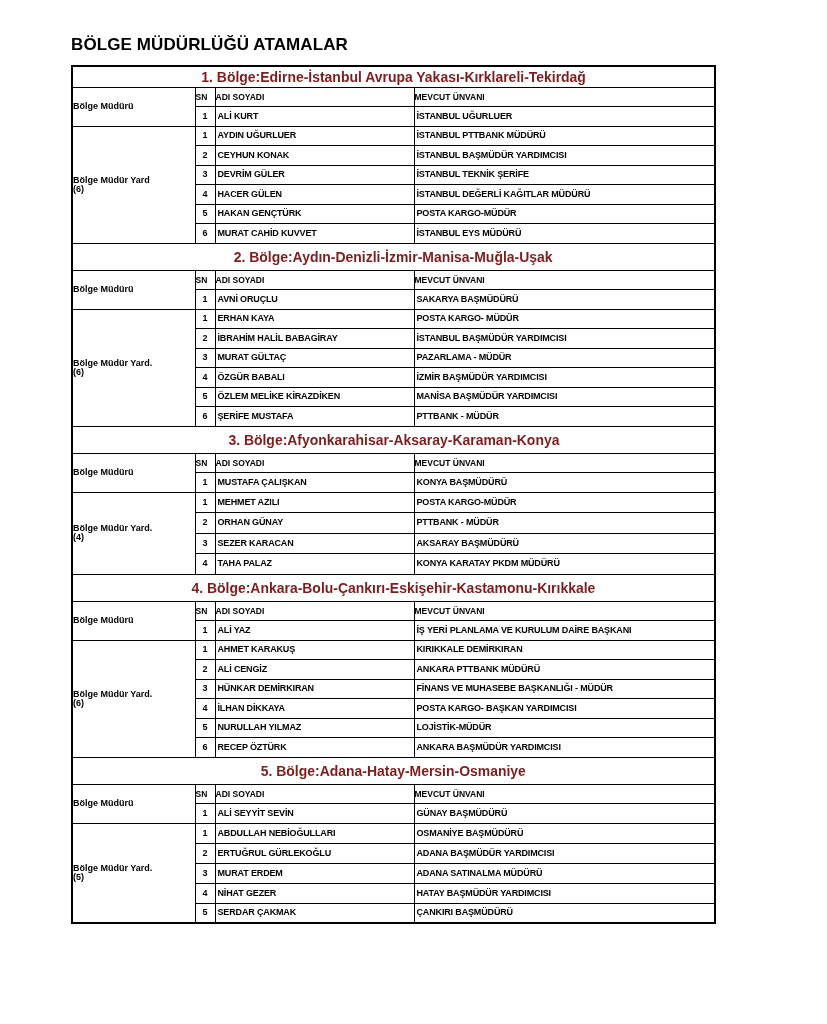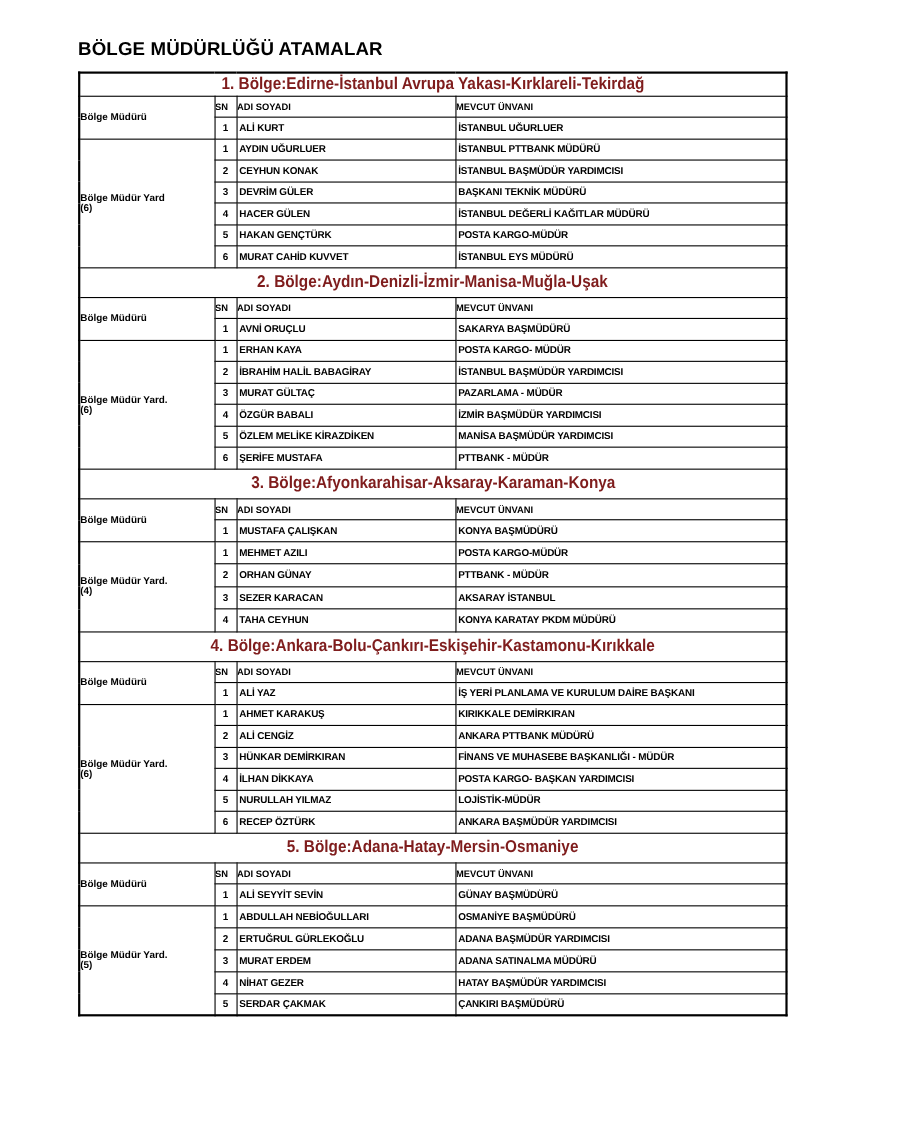--- a/index.html
+++ b/index.html
@@ -69,21 +69,21 @@
       <td class="tt">İSTANBUL PTTBANK MÜDÜRÜ</td>
     </tr>
     <tr class="r-row">
       <td class="sn">2</td>
       <td class="nm">CEYHUN KONAK</td>
       <td class="tt">İSTANBUL BAŞMÜDÜR YARDIMCISI</td>
     </tr>
     <tr class="r-row">
       <td class="sn">3</td>
       <td class="nm">DEVRİM GÜLER</td>
-      <td class="tt">BAŞKANI TEKNİK MÜDÜRÜ</td>
+      <td class="tt">İSTANBUL TEKNİK ŞERİFE</td>
     </tr>
     <tr class="r-row">
       <td class="sn">4</td>
       <td class="nm">HACER GÜLEN</td>
       <td class="tt">İSTANBUL DEĞERLİ KAĞITLAR MÜDÜRÜ</td>
     </tr>
     <tr class="r-row">
       <td class="sn">5</td>
       <td class="nm">HAKAN GENÇTÜRK</td>
       <td class="tt">POSTA KARGO-MÜDÜR</td>
@@ -161,25 +161,25 @@
       <td class="tt">POSTA KARGO-MÜDÜR</td>
     </tr>
     <tr class="r-row" style="height:20.5px">
       <td class="sn">2</td>
       <td class="nm">ORHAN GÜNAY</td>
       <td class="tt">PTTBANK - MÜDÜR</td>
     </tr>
     <tr class="r-row" style="height:20.5px">
       <td class="sn">3</td>
       <td class="nm">SEZER KARACAN</td>
-      <td class="tt">AKSARAY İSTANBUL</td>
-    </tr>
-    <tr class="r-row" style="height:20.5px">
-      <td class="sn">4</td>
-      <td class="nm">TAHA CEYHUN</td>
+      <td class="tt">AKSARAY BAŞMÜDÜRÜ</td>
+    </tr>
+    <tr class="r-row" style="height:20.5px">
+      <td class="sn">4</td>
+      <td class="nm">TAHA PALAZ</td>
       <td class="tt">KONYA KARATAY PKDM MÜDÜRÜ</td>
     </tr>
 
     <tr class="r-title">
       <td colspan="4" class="region-title"><span>4. Bölge:Ankara-Bolu-Çankırı-Eskişehir-Kastamonu-Kırıkkale</span></td>
     </tr>
     <tr class="r-head">
       <td rowspan="2" class="label">Bölge Müdürü</td>
       <td class="hcell">SN</td>
       <td class="hcell">ADI SOYADI</td>

